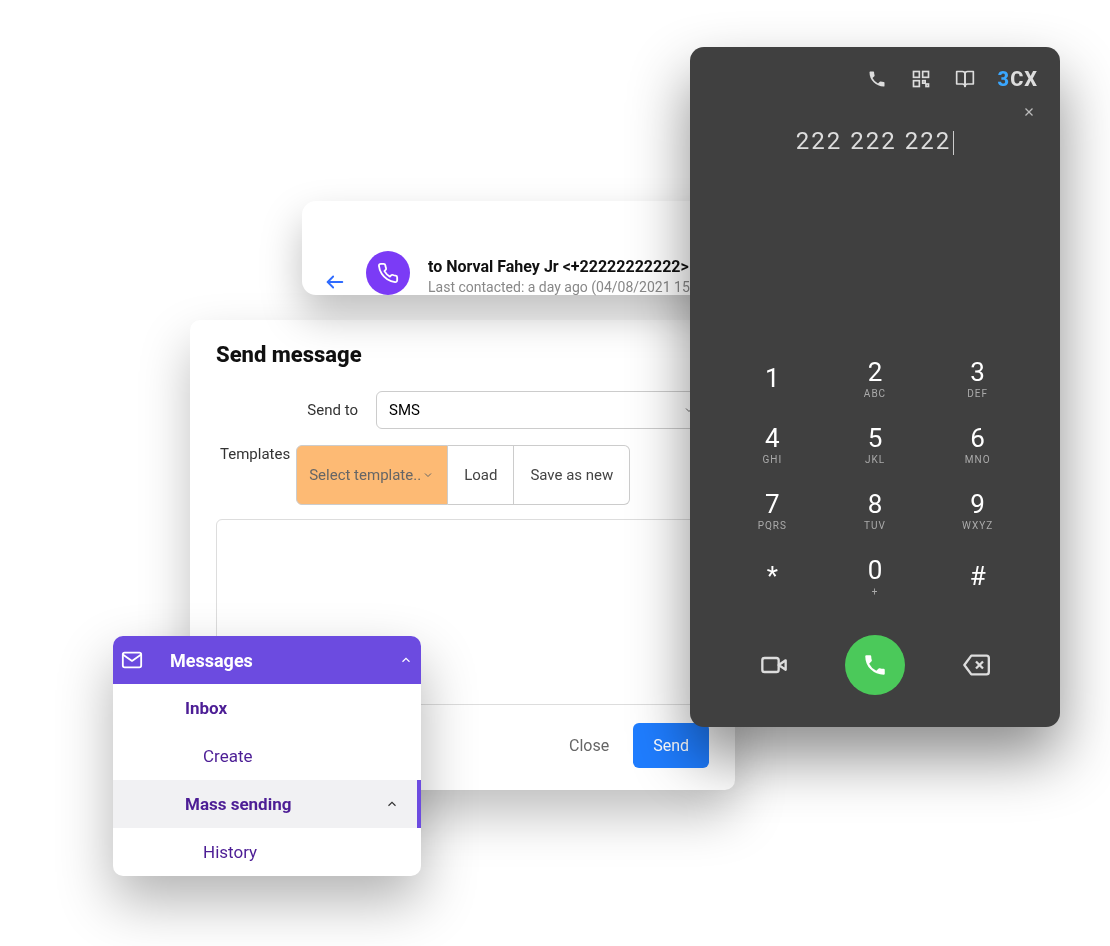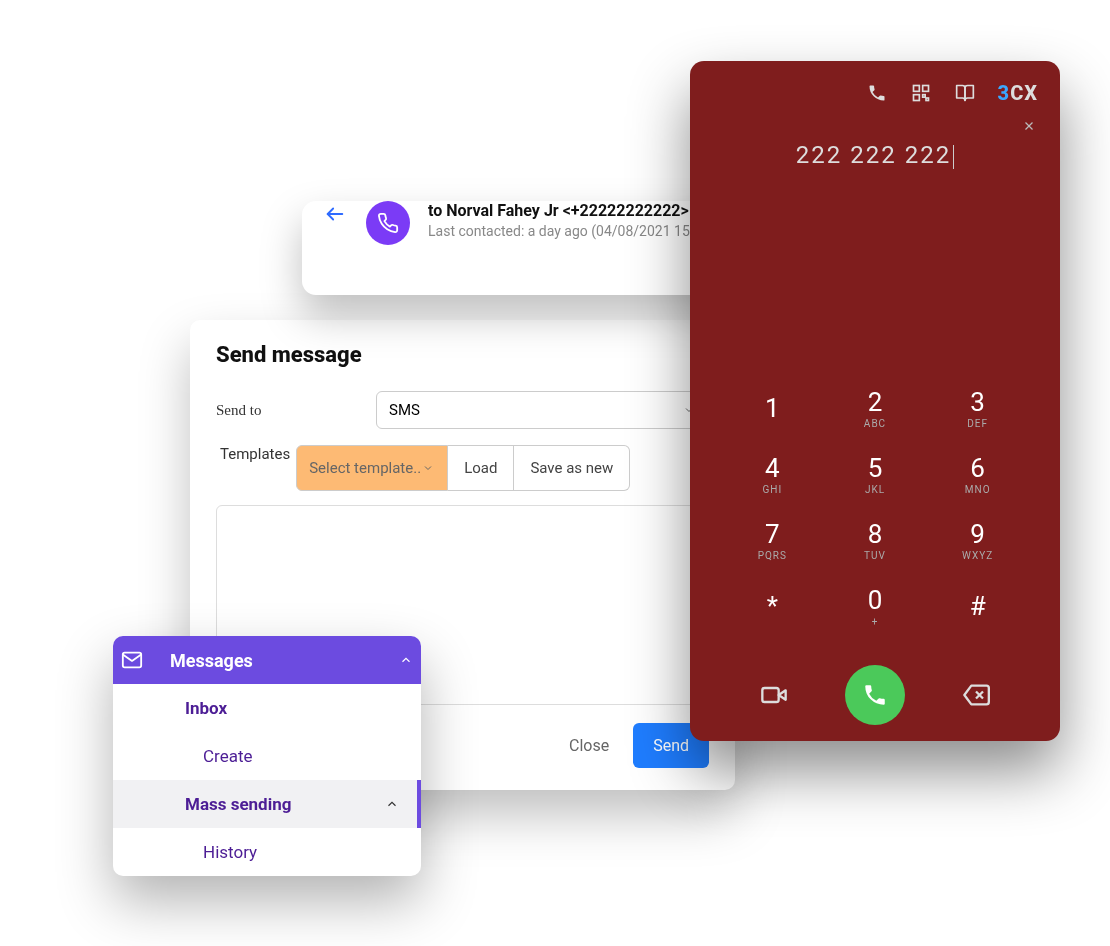--- a/index.html
+++ b/index.html
@@ -1,57 +1,57 @@
 <!DOCTYPE html>
 <html><head>
 <meta charset="utf-8">
 <style>
 * { box-sizing: border-box; margin: 0; padding: 0; font-family: -apple-system, BlinkMacSystemFont, "Segoe UI", Roboto, Helvetica, Arial, sans-serif; }
 body { width: 1110px; height: 946px; position: relative; background: #fff; }
 
 
-.call-banner { position: absolute; left: 302px; top: 201px; width: 707px; height: 94px; background: #fff; border-radius: 14px; box-shadow: 0 20px 40px rgba(0,0,0,0.25); display: flex; align-items: flex-start; padding: 0 20px; gap: 18px; }
+.call-banner { position: absolute; left: 302px; top: 201px; width: 707px; height: 94px; background: #fff; border-radius: 14px; box-shadow: 0 20px 40px rgba(0,0,0,0.25); display: flex; align-items: flex-end; padding: 0 20px; gap: 18px; }
 .back-arrow { width: 26px; height: 26px; display: flex; align-items: center; justify-content: center; color: #2f6bff; cursor: pointer; }
 .avatar-circle { width: 44px; height: 44px; border-radius: 50%; background: #7b3bf6; display: flex; align-items: center; justify-content: center; color: #fff; }
 .call-info { flex: 1; }
 .call-to { font-size: 16px; font-weight: 700; color: #111; }
 .call-sub { font-size: 14px; color: #888; margin-top: 3px; }
 .link-ticket-btn { border: 1px solid #2f6bff; color: #2f6bff; background: #fff; border-radius: 6px; padding: 10px 16px; font-size: 15px; cursor: pointer; }
 
 
 .send-modal { position: absolute; left: 190px; top: 320px; width: 545px; height: 470px; background: #fff; border-radius: 10px; box-shadow: 0 25px 50px rgba(0,0,0,0.25); padding: 22px 26px; display: flex; flex-direction: column; }
 .send-title { font-size: 22px; font-weight: 800; color: #111; margin-bottom: 24px; }
 .send-row { display: flex; align-items: center; margin-bottom: 16px; }
-.send-label { width: 160px; text-align: left; padding-right: 18px; font-size: 15px; color: #333; font-family: Liberation Serif, serif; }
+.send-label { width: 160px; text-align: right; padding-right: 18px; font-size: 15px; color: #333; }
 .send-select { flex: 1; border: 1px solid #ccc; border-radius: 6px; padding: 9px 12px; font-size: 15px; display: flex; justify-content: space-between; align-items: center; cursor: pointer; background: #fff; }
 .templates-block { display: flex; flex-direction: row; gap: 6px; margin-bottom: 14px; }
 .templates-label { font-size: 15px; color: #333; margin-left: 4px; }
 .templates-row { display: flex; }
 .template-select { flex: 1; border: 1px solid #ccc; border-radius: 6px 0 0 6px; padding: 9px 12px; font-size: 15px; color: #666; display: flex; justify-content: space-between; align-items: center; cursor: pointer; background: #fdba74; }
-.template-btn { border: 1px solid #ccc; border-left: none; background: #fff; padding: 13px 16px; font-size: 15px; color: #444; cursor: pointer; }
+.template-btn { border: 1px solid #ccc; border-left: none; background: #fff; padding: 20px 16px; font-size: 15px; color: #444; cursor: pointer; }
 .template-btn.last { border-radius: 0 6px 6px 0; }
 .msg-textarea { flex: 1; border: 1px solid #ddd; border-radius: 6px; resize: none; padding: 10px; font-size: 15px; min-height: 150px; }
 .char-count { position: absolute; right: 36px; bottom: 80px; color: #aaa; font-size: 14px; }
 .modal-footer { display: flex; justify-content: flex-end; gap: 14px; margin-top: 18px; align-items: center; }
 .close-btn { background: none; border: none; color: #666; font-size: 16px; cursor: pointer; padding: 8px 10px; }
 .send-btn { background: #1f7dff; color: #fff; border: none; border-radius: 6px; padding: 13px 20px; font-size: 16px; cursor: pointer; }
 
 
 .messages-panel { position: absolute; left: 113px; top: 636px; width: 308px; background: #fff; border-radius: 10px; box-shadow: 0 25px 55px rgba(0,0,0,0.30); overflow: hidden; }
 .messages-header { background: #6c4be0; color: #fff; display: flex; align-items: center; padding: 13px 8px; gap: 27px; }
 .messages-header .title { font-size: 18px; font-weight: 700; flex: 1; }
 .menu-item { display: flex; align-items: center; padding: 14px 18px 14px 72px; font-size: 17px; color: #4c1d95; cursor: pointer; border-right: 4px solid transparent; }
 .menu-item.bold { font-weight: 700; }
 .menu-item.active { background: #f1f1f3; border-right-color: #6c4be0; justify-content: space-between; padding-right: 18px; }
 .menu-item.sub { font-weight: 400; padding-left: 90px; }
 
 .chevron { width: 14px; height: 14px; display: inline-flex; align-items: center; justify-content: center; }
 
 
-.dialer { position: absolute; left: 690px; top: 61px; width: 370px; height: 680px; background: #7f1d1d; border-radius: 14px; box-shadow: 0 30px 60px rgba(0,0,0,0.45); color: #eee; display: flex; flex-direction: column; padding: 16px 12px 16px; }
+.dialer { position: absolute; left: 690px; top: 47px; width: 370px; height: 680px; background: #404040; border-radius: 14px; box-shadow: 0 30px 60px rgba(0,0,0,0.45); color: #eee; display: flex; flex-direction: column; padding: 16px 12px 32px; }
 .dialer-topbar { display: flex; justify-content: flex-end; gap: 22px; align-items: center; padding: 4px 10px 10px; }
 .dialer-topbar .ticon { width: 22px; height: 22px; color: #ddd; cursor: pointer; display: flex; align-items: center; justify-content: center; }
 .brand { font-size: 20px; font-weight: 800; letter-spacing: 1px; }
 .brand .b1 { color: #3aa7ff; }
 .brand .b2 { color: #ddd; }
 .dialer-close { align-self: flex-end; color: #bbb; font-size: 18px; cursor: pointer; padding: 4px 12px; }
 .dialer-number { text-align: center; font-size: 24px; color: #ddd; letter-spacing: 2px; padding: 4px 0 16px; position: relative; }
 .dialer-number::after { content: ""; display: inline-block; width: 1px; height: 24px; background: #ccc; vertical-align: middle; margin-left: 2px; }
 .keypad-wrap { flex: 1; display: flex; flex-direction: column; justify-content: flex-end; }
 .keypad { display: grid; grid-template-columns: repeat(3, 1fr); gap: 8px 6px; padding: 10px 22px 18px; }

